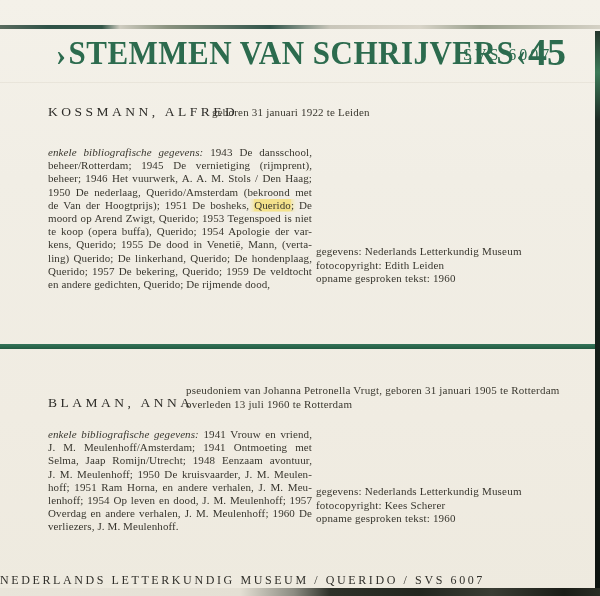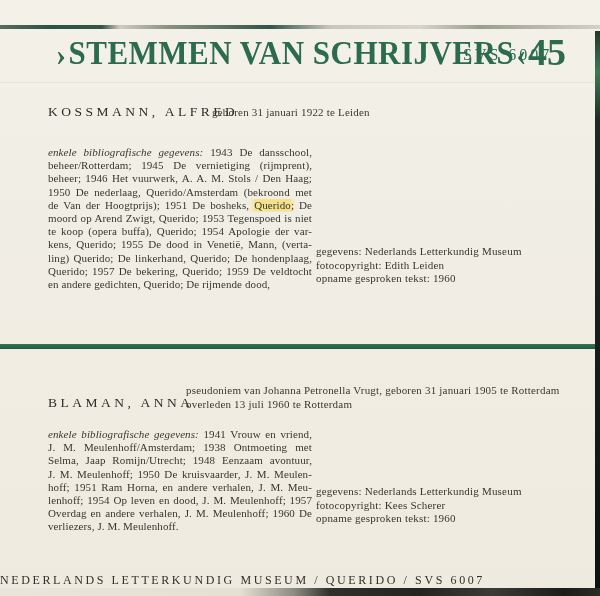--- a/index.html
+++ b/index.html
@@ -97,21 +97,21 @@
   </div>
 
   <div class="divider" style="top:319px;"></div>
 
   <div class="author" style="top:370px;">BLAMAN, ANNA</div>
   <div class="authnote" style="left:186px;top:359px;">pseudoniem van Johanna Petronella Vrugt, geboren 31 januari 1905 te Rotterdam</div>
   <div class="authnote" style="left:186px;top:373px;">overleden 13 juli 1960 te Rotterdam</div>
 
   <div class="biblio" style="top:403px;">
     <div class="jline"><span class="biblio-label">enkele bibliografische gegevens:</span> <span>1941 Vrouw en vriend,</span></div>
-    <div class="jline">J. M. Meulenhoff/Amsterdam; 1938 Ontmoeting met</div>
+    <div class="jline">J. M. Meulenhoff/Amsterdam; 1941 Ontmoeting met</div>
     <div class="jline">Selma, Jaap Romijn/Utrecht; 1948 Eenzaam avontuur,</div>
     <div class="jline">J. M. Meulenhoff; 1950 De kruisvaarder, J. M. Meulen-</div>
     <div class="jline">hoff; 1951 Ram Horna, en andere verhalen, J. M. Meu-</div>
     <div class="jline">lenhoff; 1954 Op leven en dood, J. M. Meulenhoff; 1957</div>
     <div class="jline">Overdag en andere verhalen, J. M. Meulenhoff; 1960 De</div>
     <div class="jline last">verliezers, J. M. Meulenhoff.</div>
   </div>
 
   <div class="credits" style="top:460px;">
     <div>gegevens: Nederlands Letterkundig Museum</div>

